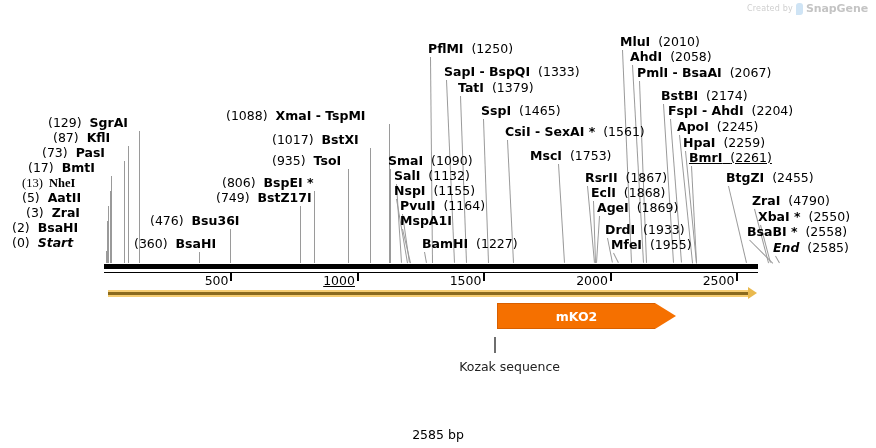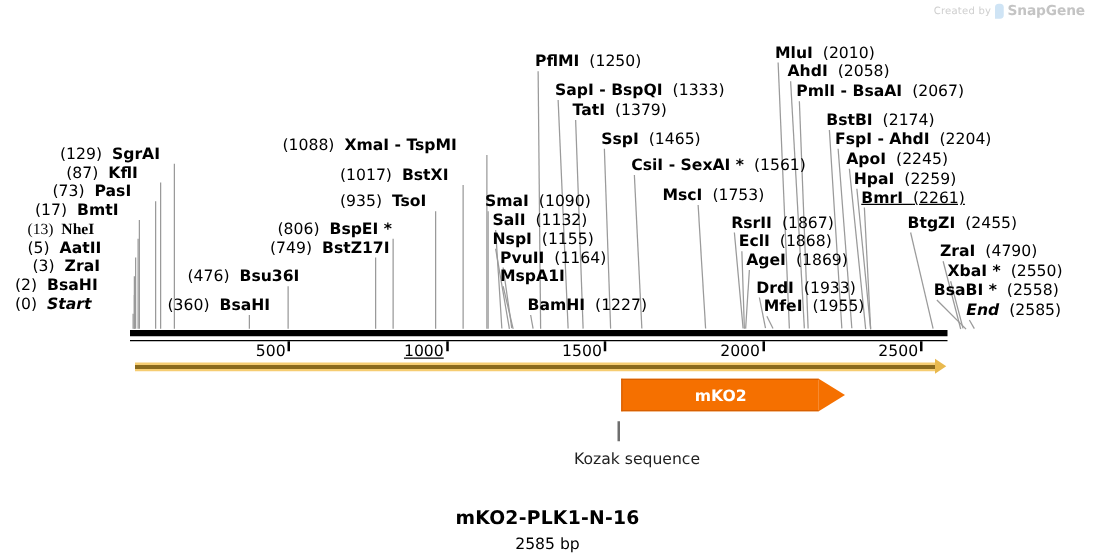--- a/index.html
+++ b/index.html
@@ -201,15 +201,14 @@
         </div>
         <div class="feat-head" style="border-left-color: rgb(245, 112, 0);"></div>
       </div>
     </div>
 
   <div id="annots">
       <div class="kozak-tick" style="left: 493.617px; top: 337px; height: 16px;"></div>
       <div class="kozak-lbl" style="left: 493.617px; top: 359px; margin-left: 16px;">Kozak sequence</div>
     </div>
 
-  <div class="title" style="top:405px;">mKO2-PLK1-N-16</div>
   <div class="subtitle" style="top:427px;">2585 bp</div>
 </div>
 
 </body></html>

